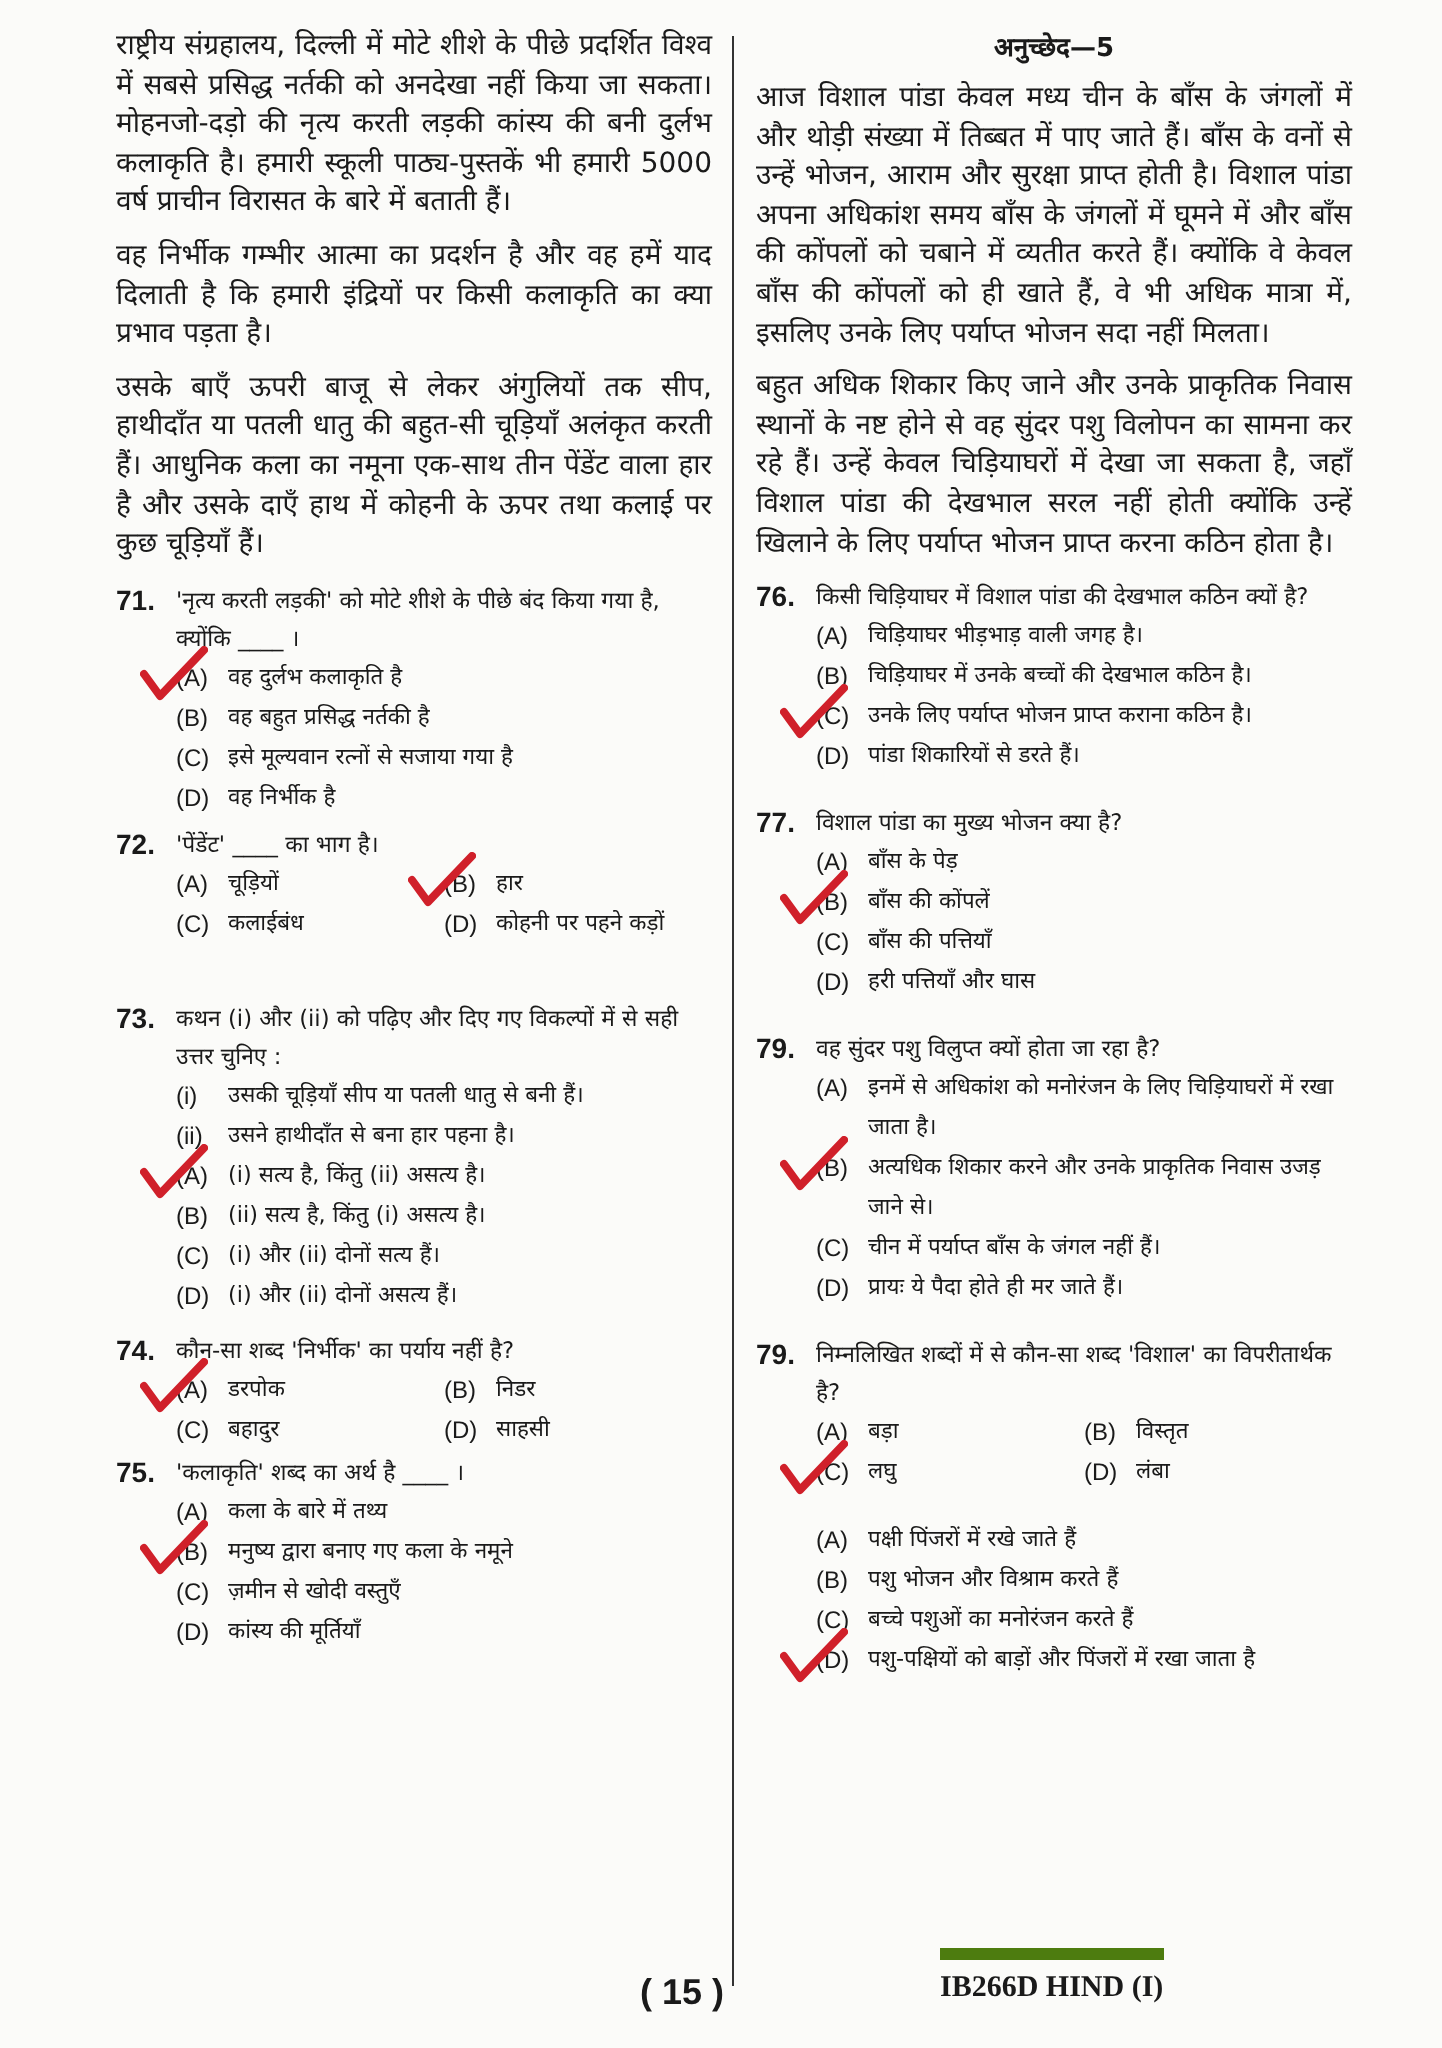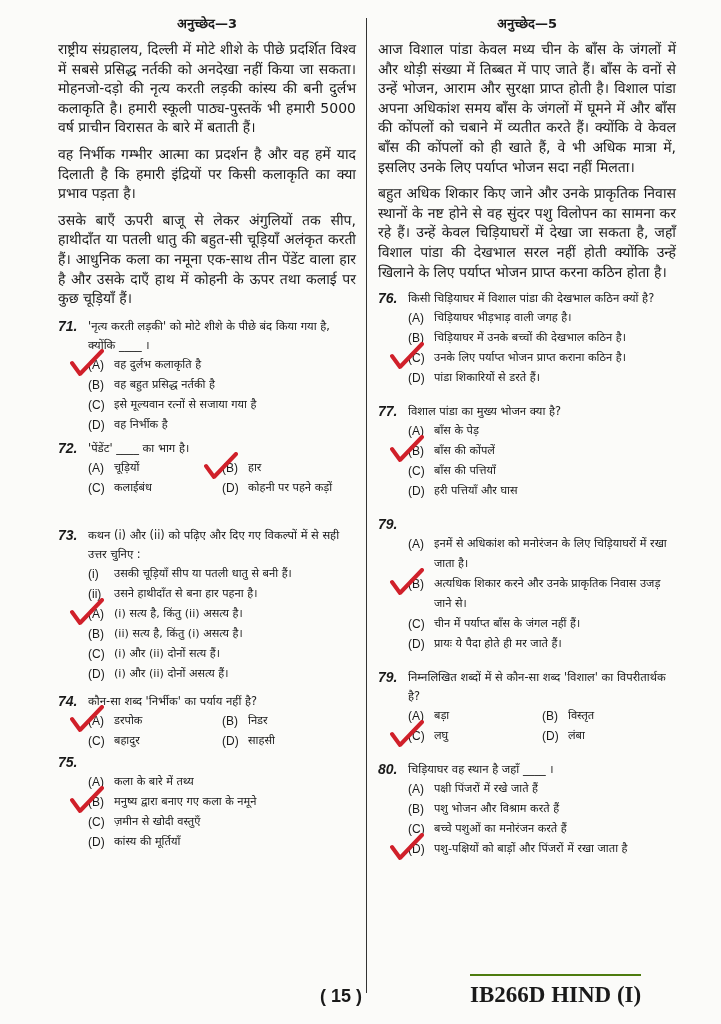--- a/index.html
+++ b/index.html
@@ -9,40 +9,39 @@
   }
   .page { position: absolute; left: 0; top: 0; width: 721px; height: 1024px; }
   .col { position: absolute; top: 14px; }
   .col-left { left: 58px; width: 298px; }
   .col-right { left: 378px; width: 298px; }
   .divider { position: absolute; left: 366px; top: 18px; width: 1px; height: 975px; background: #333; }
   .heading { text-align: center; font-size: 13px; font-weight: bold; margin: 0 0 8px 0; }
   .para { font-size: 14px; line-height: 19.6px; text-align: justify; margin: 0 0 7px 0; }
   .q { margin-top: 8px; position: relative; }
   .q-head { display: flex; font-size: 11.4px; line-height: 19px; }
-  .q-num { font-family: "Liberation Sans", sans-serif; font-weight: bold; font-size: 14px; width: 30px; flex-shrink: 0; font-style: italic; }
+  .q-num { font-family: "Liberation Sans", sans-serif; font-weight: bold; font-size: 14px; width: 30px; flex-shrink: 0; }
   .q-text { flex: 1; }
   .opts { margin-left: 30px; }
   .opt { display: flex; font-size: 11.2px; line-height: 20px; position: relative; }
   .opt-label { font-family: "Liberation Sans", sans-serif; font-size: 12px; width: 26px; flex-shrink: 0; }
   .opt-text { flex: 1; }
   .grid2 { display: grid; grid-template-columns: 1fr 1fr; margin-left: 30px; }
   .tick { position: absolute; left: -18px; top: -6px; width: 34px; height: 28px; }
   .footer-page { position: absolute; left: 320px; top: 986px; font-family: "Liberation Sans", sans-serif; font-weight: bold; font-size: 18px; }
-  .footer-code { position: absolute; left: 470px; top: 974px; font-family: "Liberation Serif", serif; font-weight: bold; font-size: 23px; border-top: 2px solid #4d7c0f; padding-top: 6px; }
+  .footer-code { position: absolute; left: 470px; top: 974px; font-family: "Liberation Serif", serif; font-weight: bold; font-size: 15px; border-top: 6px solid #4d7c0f; padding-top: 6px; }
 </style>
 </head>
 <body>
 
 <div class="page">
 
   <div class="divider"></div>
 
   <div class="col col-left">
-    <div class="heading">अनुच्छेद—3</div>
     <p class="para">राष्ट्रीय संग्रहालय, दिल्ली में मोटे शीशे के पीछे प्रदर्शित विश्व में सबसे प्रसिद्ध नर्तकी को अनदेखा नहीं किया जा सकता। मोहनजो-दड़ो की नृत्य करती लड़की कांस्य की बनी दुर्लभ कलाकृति है। हमारी स्कूली पाठ्य-पुस्तकें भी हमारी 5000 वर्ष प्राचीन विरासत के बारे में बताती हैं।</p>
     <p class="para">वह निर्भीक गम्भीर आत्मा का प्रदर्शन है और वह हमें याद दिलाती है कि हमारी इंद्रियों पर किसी कलाकृति का क्या प्रभाव पड़ता है।</p>
     <p class="para">उसके बाएँ ऊपरी बाजू से लेकर अंगुलियों तक सीप, हाथीदाँत या पतली धातु की बहुत-सी चूड़ियाँ अलंकृत करती हैं। आधुनिक कला का नमूना एक-साथ तीन पेंडेंट वाला हार है और उसके दाएँ हाथ में कोहनी के ऊपर तथा कलाई पर कुछ चूड़ियाँ हैं।</p>
 
     <div class="q">
       <div class="q-head">
           <span class="q-num">71.</span>
           <span class="q-text">'नृत्य करती लड़की' को मोटे शीशे के पीछे बंद किया गया है, क्योंकि ____ ।</span>
         </div>
       <div class="opts">
@@ -156,20 +155,21 @@
         <div class="opt">
             <span class="opt-label">(D)</span>
             <span class="opt-text">साहसी</span>
           </div>
       </div>
     </div>
 
     <div class="q" style="margin-top:2px">
       <div class="q-head">
           <span class="q-num">75.</span>
+          <span class="q-text">'कलाकृति' शब्द का अर्थ है ____ ।</span>
         </div>
       <div class="opts">
         <div class="opt">
             <span class="opt-label">(A)</span>
             <span class="opt-text">कला के बारे में तथ्य</span>
           </div>
         <div class="opt">
           <svg class="tick" viewBox="0 0 34 28">
               <path d="M2 14 L10 25 L32 2" fill="none" stroke="#d0202a" stroke-width="4" stroke-linecap="round" stroke-linejoin="round"></path>
             </svg>
@@ -245,20 +245,21 @@
         <div class="opt">
             <span class="opt-label">(D)</span>
             <span class="opt-text">हरी पत्तियाँ और घास</span>
           </div>
       </div>
     </div>
 
     <div class="q" style="margin-top:14px">
       <div class="q-head">
           <span class="q-num">79.</span>
+          <span class="q-text">वह सुंदर पशु विलुप्त क्यों होता जा रहा है?</span>
         </div>
       <div class="opts">
         <div class="opt">
             <span class="opt-label">(A)</span>
             <span class="opt-text">इनमें से अधिकांश को मनोरंजन के लिए चिड़ियाघरों में रखा जाता है।</span>
           </div>
         <div class="opt">
           <svg class="tick" viewBox="0 0 34 28">
               <path d="M2 14 L10 25 L32 2" fill="none" stroke="#d0202a" stroke-width="4" stroke-linecap="round" stroke-linejoin="round"></path>
             </svg>
@@ -298,24 +299,20 @@
             <span class="opt-text">लघु</span>
           </div>
         <div class="opt">
             <span class="opt-label">(D)</span>
             <span class="opt-text">लंबा</span>
           </div>
       </div>
     </div>
 
     <div class="q" style="margin-top:14px">
-      <div class="q-head">
-          <span class="q-num">80.</span>
-          <span class="q-text">चिड़ियाघर वह स्थान है जहाँ ____ ।</span>
-        </div>
       <div class="opts">
         <div class="opt">
             <span class="opt-label">(A)</span>
             <span class="opt-text">पक्षी पिंजरों में रखे जाते हैं</span>
           </div>
         <div class="opt">
             <span class="opt-label">(B)</span>
             <span class="opt-text">पशु भोजन और विश्राम करते हैं</span>
           </div>
         <div class="opt">

